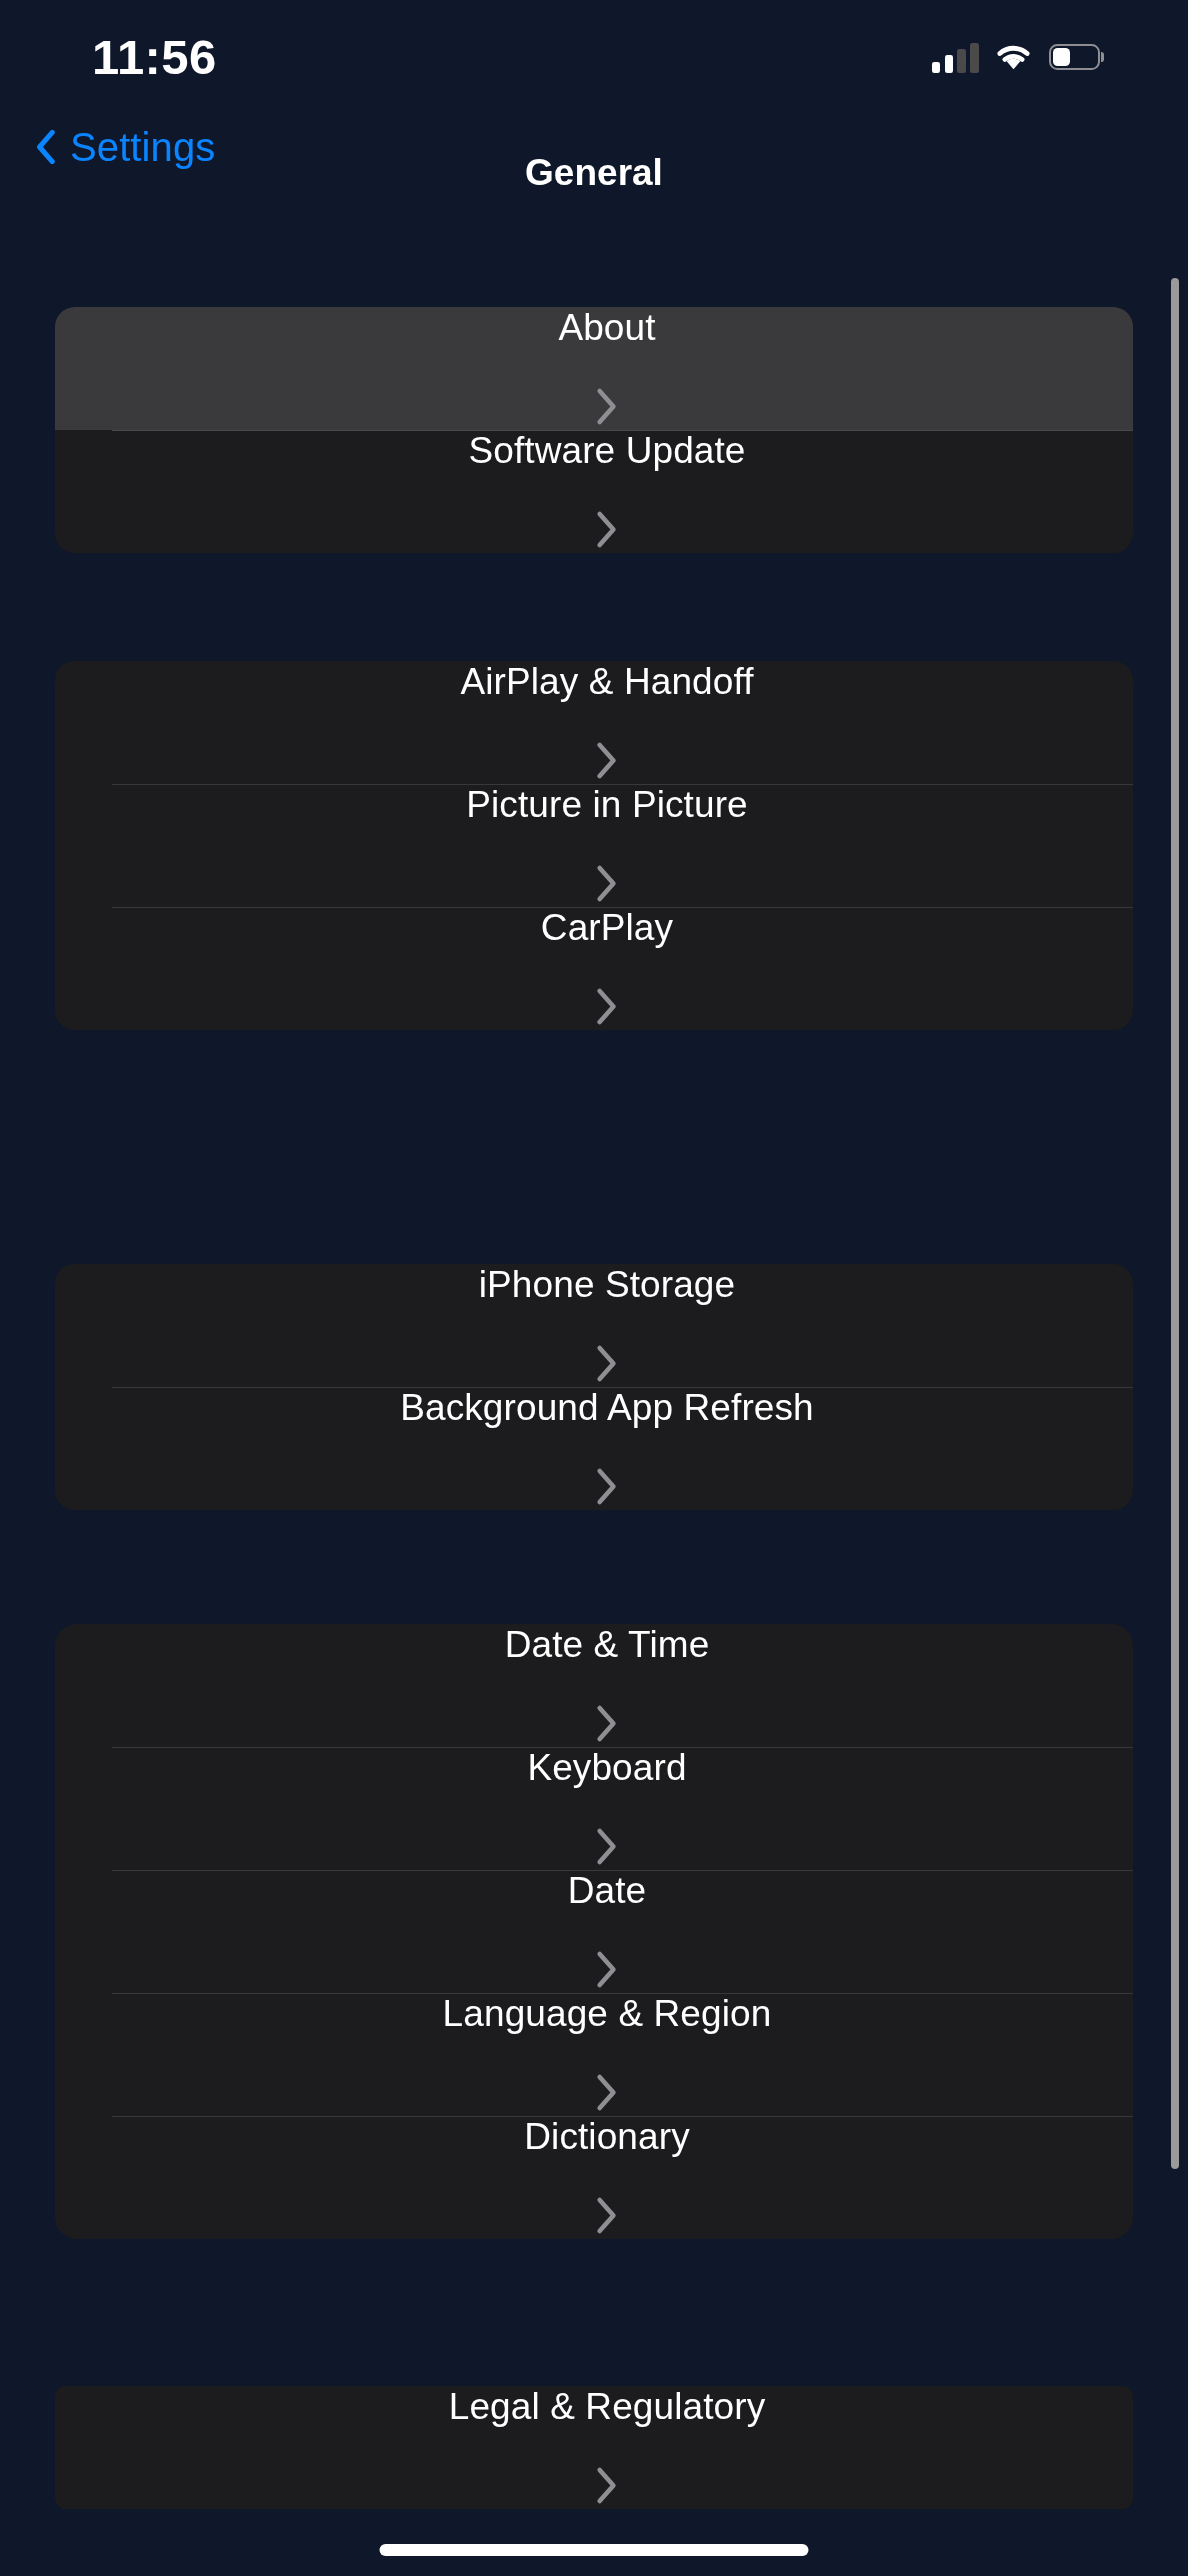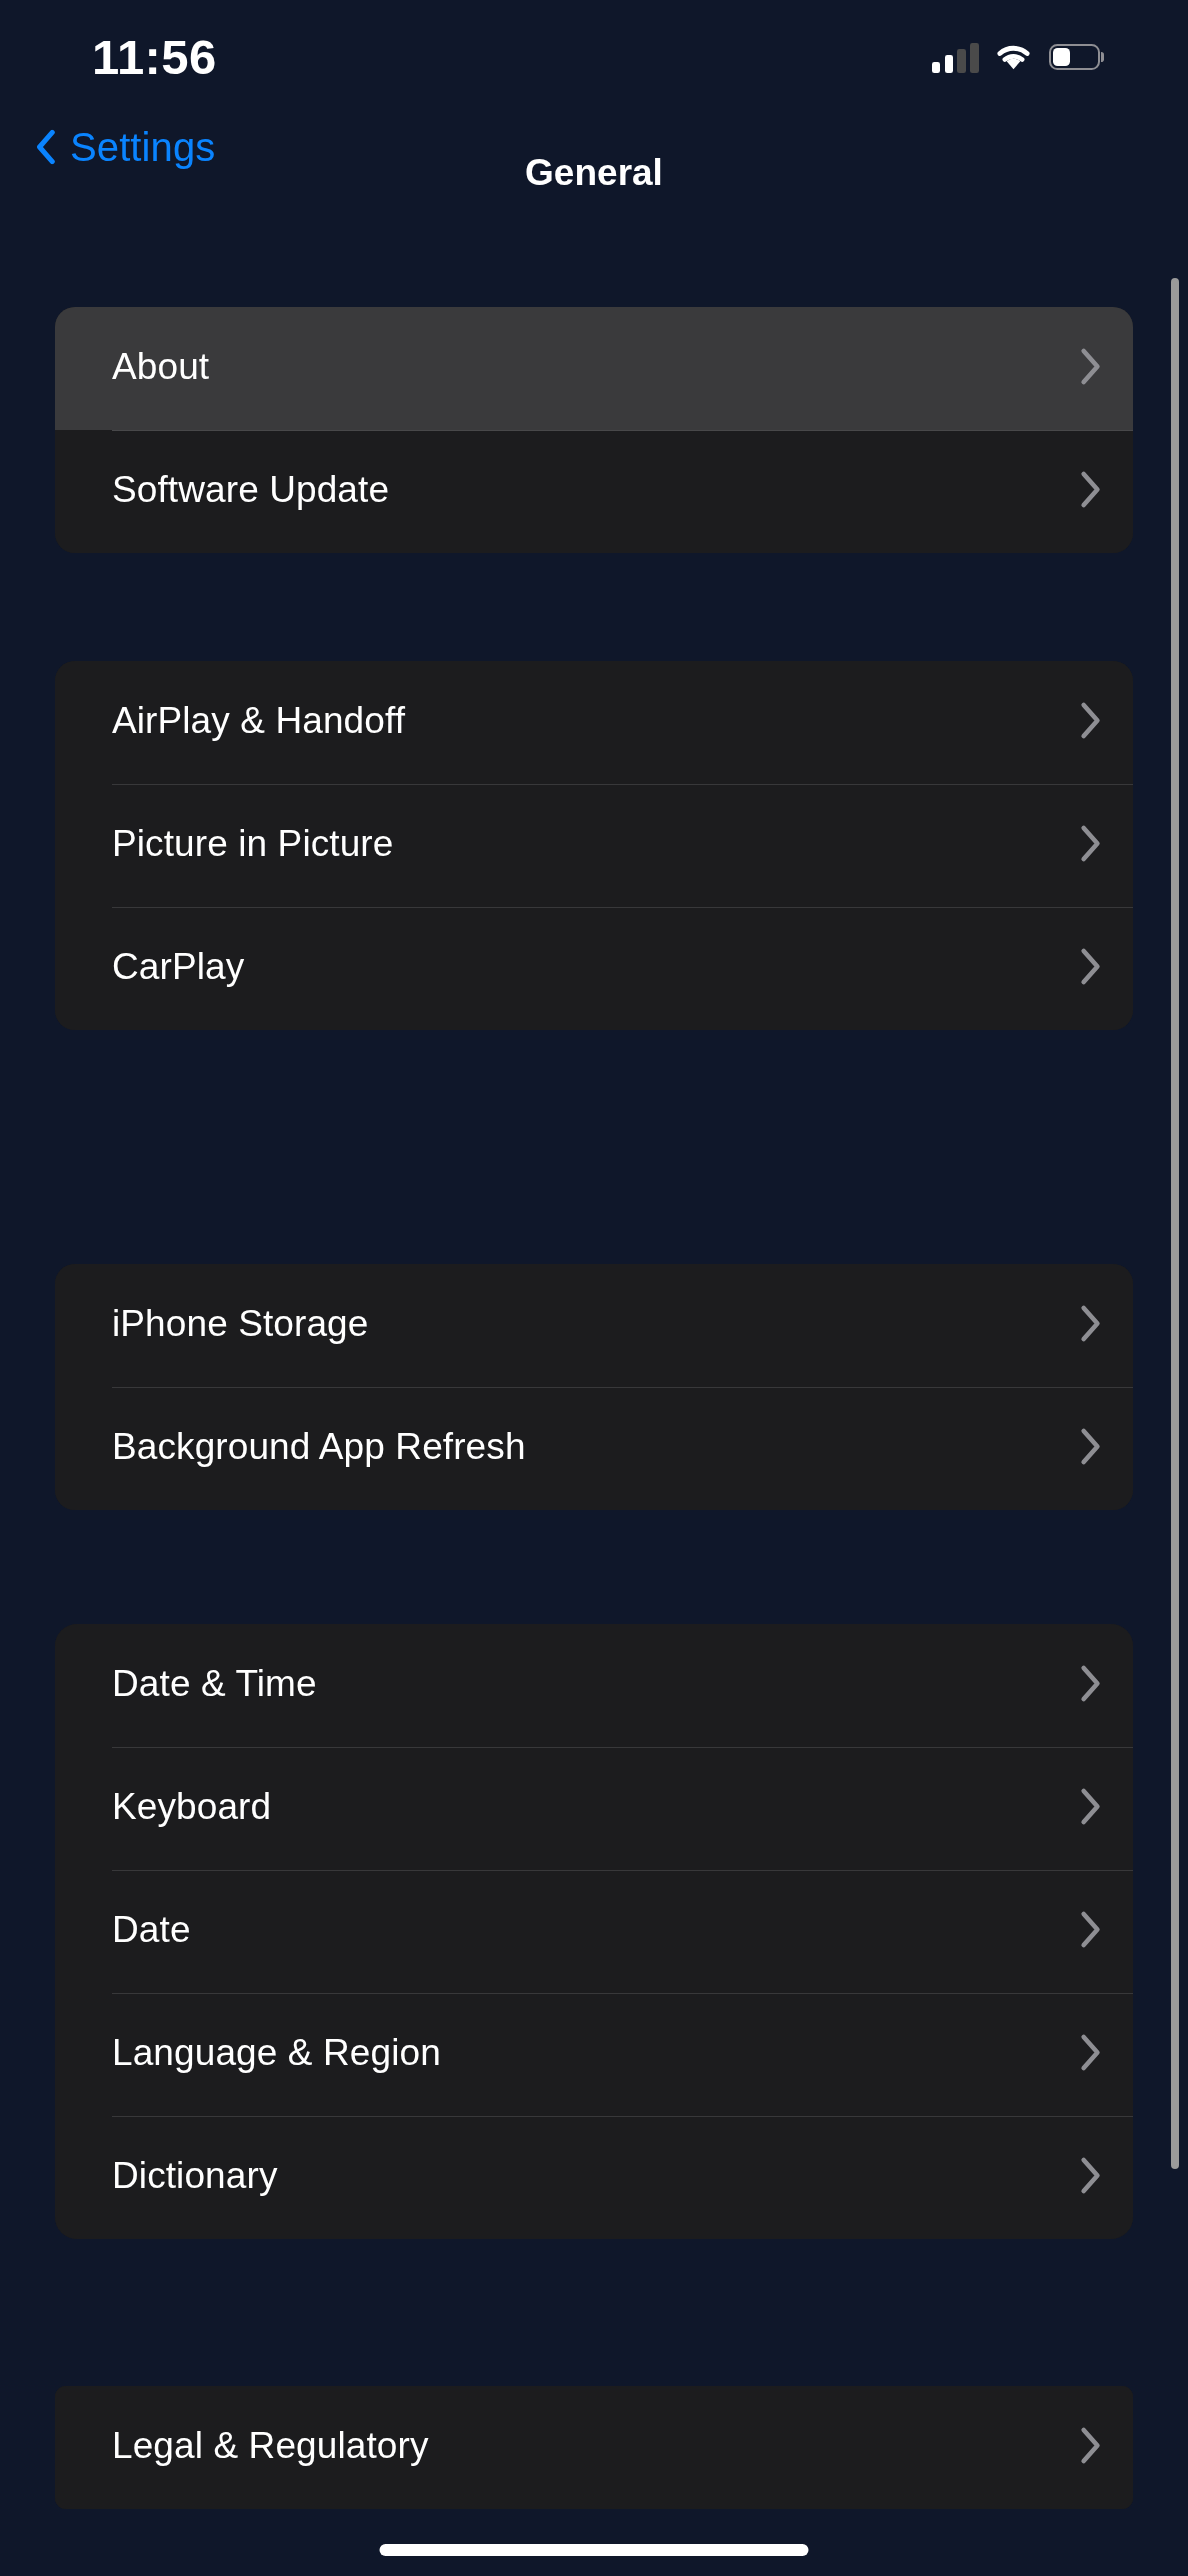--- a/index.html
+++ b/index.html
@@ -60,20 +60,21 @@
   .content { position:absolute; top:193px; left:0; width:1188px; height:2383px; }
 
   .group {
     position:absolute; left:55px; width:1078px;
     background:#1c1c1e; border-radius:20px; overflow:hidden;
   }
   .row {
     position:relative; display:flex; align-items:center;
     height:123px; padding:0 31px 4px 57px;
     background:#1c1c1e;
+    flex-direction:column;
   }
   .row.highlighted { background:#3a3a3c; }
   .row-label { flex:1; color:#fff; font-size:37px; letter-spacing:0.1px; }
   .row-chevron { width:22px; height:39px; flex:0 0 auto; }
   .row + .row::before {
     content:""; position:absolute; top:0; left:57px; right:0;
     height:1.4px; background:#38383a;
   }
   .row.highlighted + .row::before { background:#48484a; }
 

